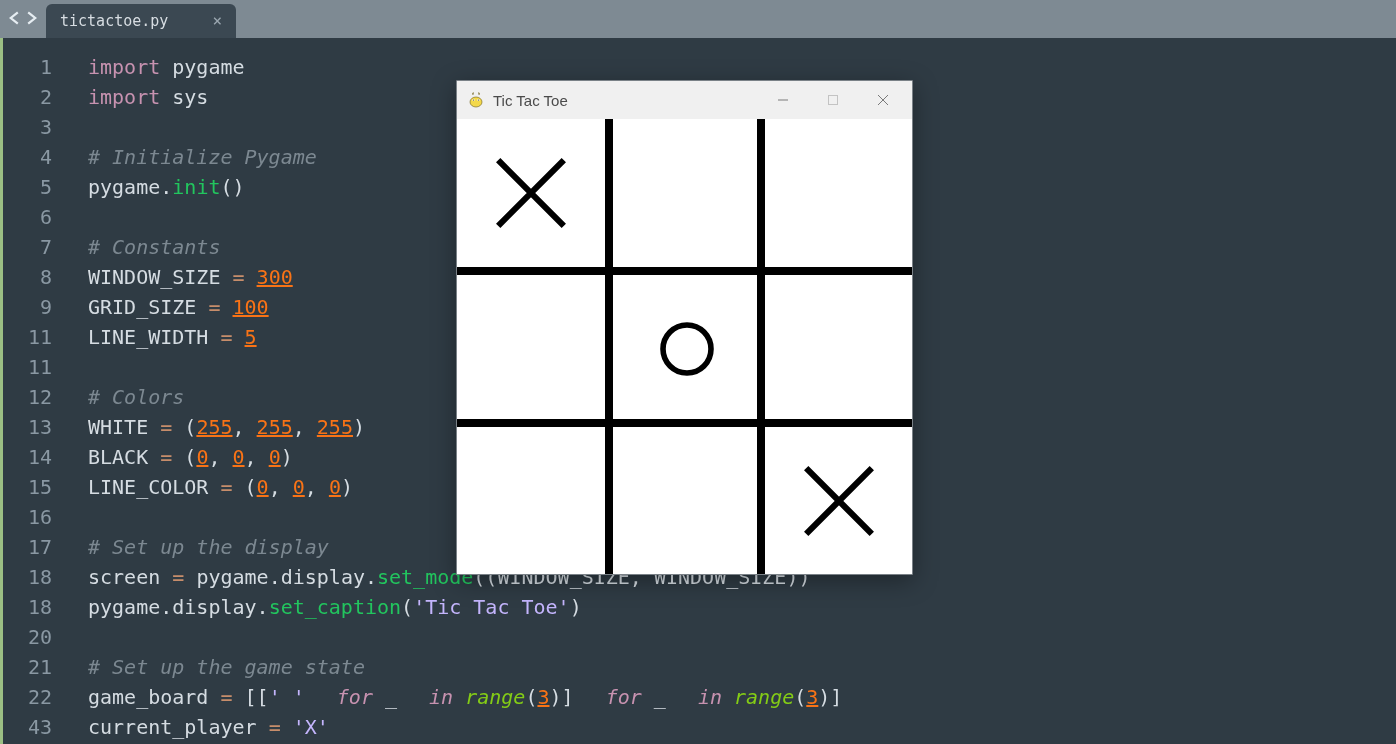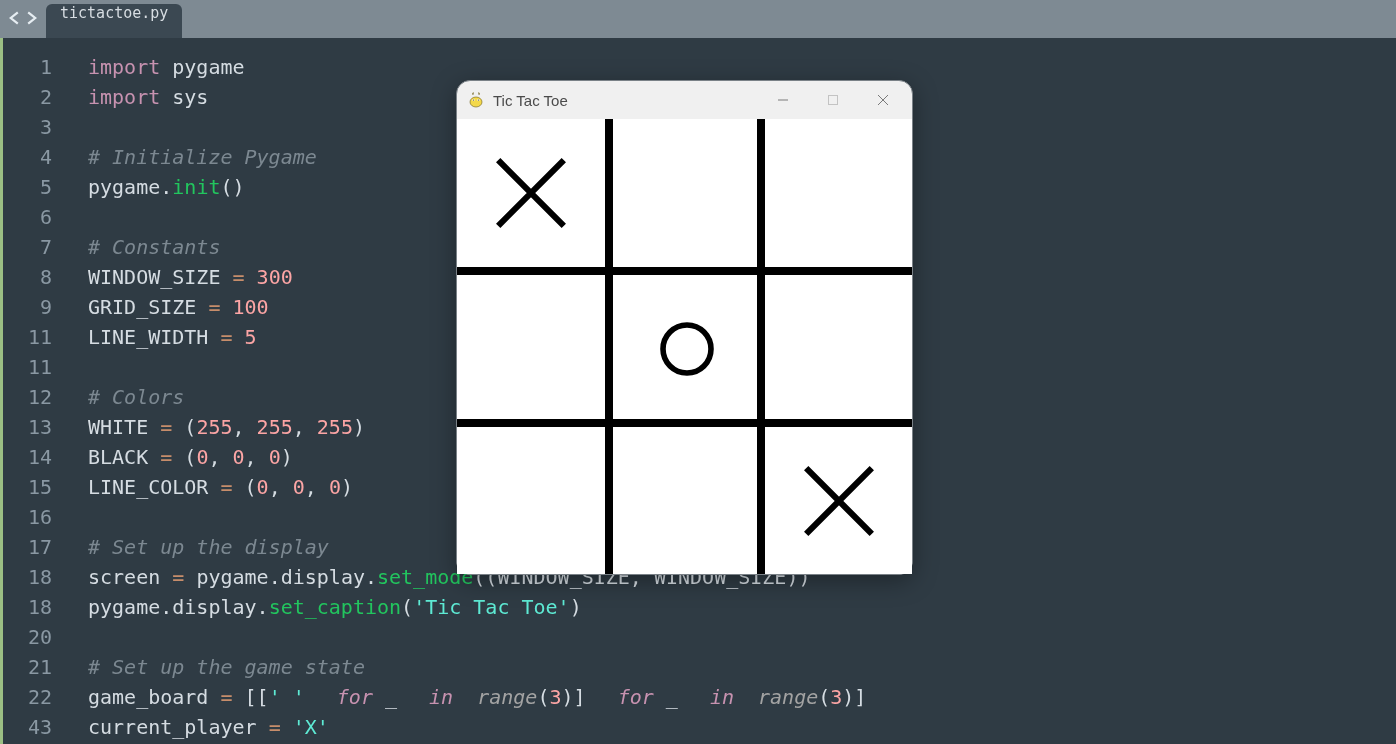--- a/index.html
+++ b/index.html
@@ -21,27 +21,26 @@
     padding: 0 8px 0 4px;
     color: #e6edf2;
   }
   .nav-arrows svg { width: 14px; height: 14px; }
   .tab {
     background: #3b4852;
     color: #d7dde2;
     padding: 0 14px;
     display: flex;
     align-items: center;
-    gap: 94px;
+    gap: 44px;
     font-size: 15px;
     border-top-left-radius: 6px;
     border-top-right-radius: 6px;
     margin-top: 4px;
     position: relative;
-    flex-direction: column;
   }
   .tab-close { color: #9aa6af; font-size: 16px; cursor: pointer; line-height: 1; }
 
   
   .editor {
     position: absolute;
     top: 38px; left: 0; right: 0; bottom: 0;
     background: #2f3b44;
     display: flex;
   }
@@ -61,35 +60,35 @@
     padding-top: 14px;
     padding-left: 24px;
     font-size: 20px;
     line-height: 30px;
     color: #d5dce2;
     white-space: pre;
   }
   .kw   { color: #c792b0; }       
   .cm   { color: #7c8891; font-style: italic; } 
   .fn   { color: #22c55e; }       
-  .num  { color: #fca5a5; }       
+  .num  { color: #f97316; text-decoration: underline; }       
   .op   { color: #c78d6b; }       
-  .str  { color: #5eead4; }       
-  .it   { color: #a3a3a3; font-style: italic; margin-left: 12px; } 
+  .str  { color: #c4b5fd; }       
+  .it   { color: #84cc16; font-style: italic; } 
   .it2  { color: #c792b0; font-style: italic; margin-left: 20px; } 
 
   
   .pygame-window {
     position: absolute;
     left: 456px;
     top: 80px;
     width: 457px;
     background: #f0f0f0;
     border: 1px solid #7a8187;
-    border-radius: 14px;
+    border-radius: 1px;
     box-shadow: 0 6px 24px rgba(0,0,0,0.35);
   }
   .titlebar {
     height: 38px;
     display: flex;
     align-items: center;
     padding: 0 4px 0 10px;
     font-family: "Segoe UI", sans-serif;
     font-size: 15px;
     color: #4b4b4b;

